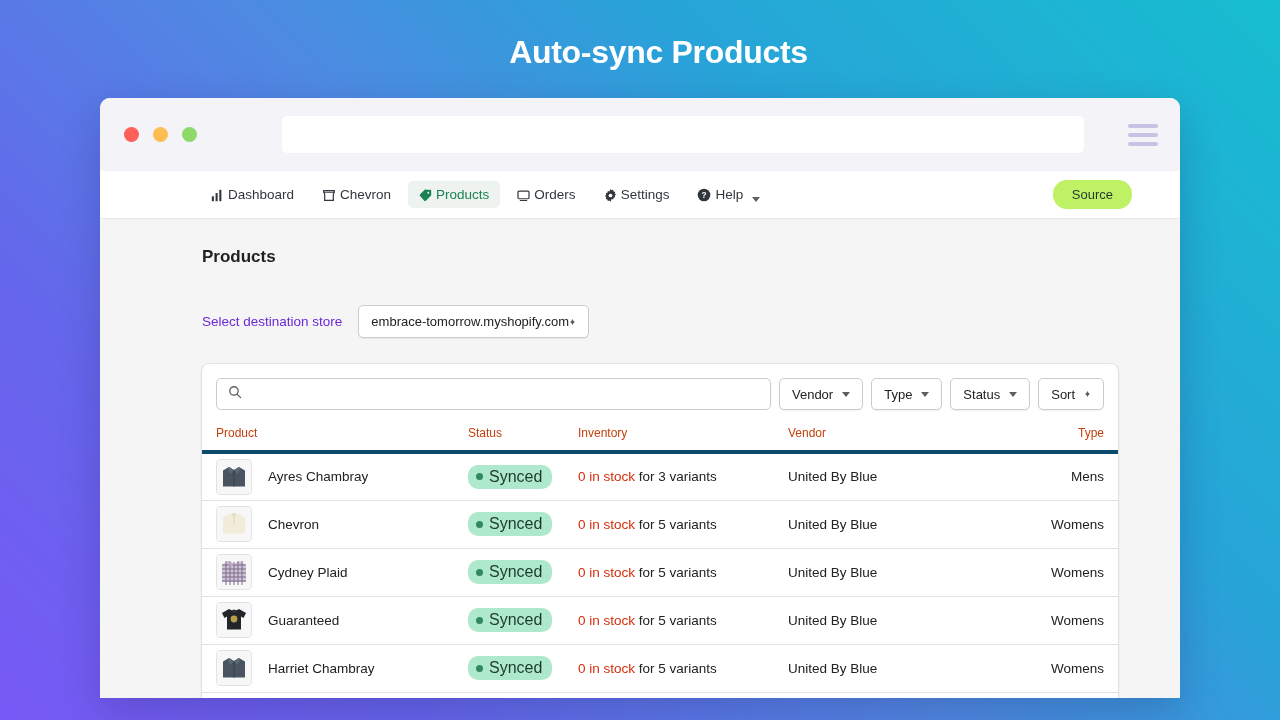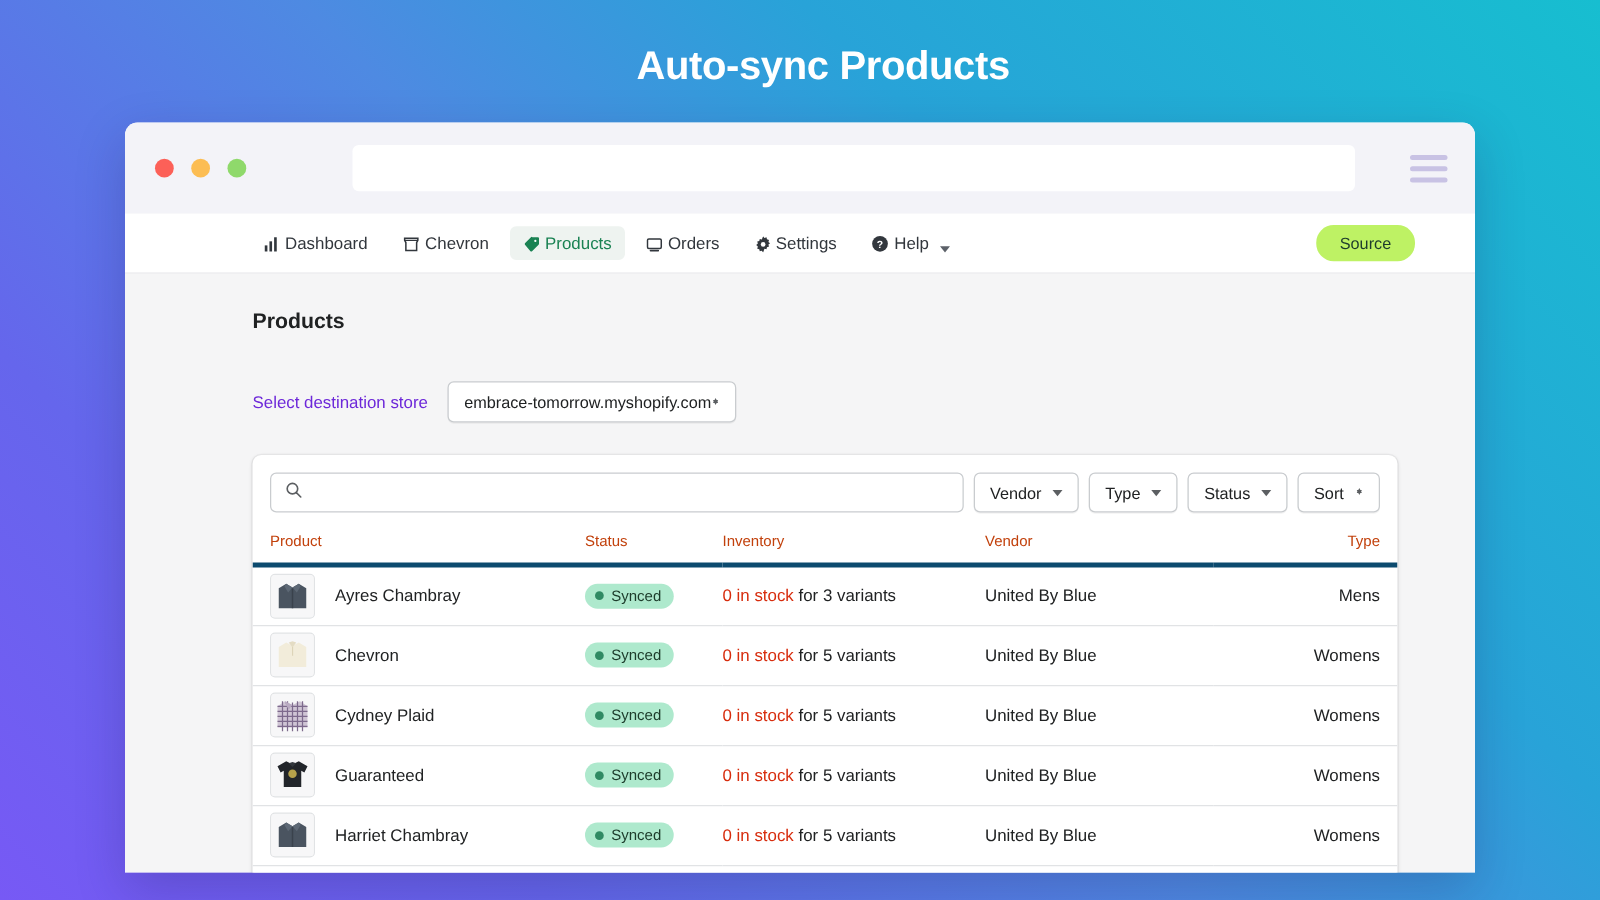--- a/index.html
+++ b/index.html
@@ -191,21 +191,21 @@
     flex-shrink: 0;
     overflow: hidden;
     display: flex; align-items: center; justify-content: center;
   }
   .thumb svg { display: block; }
 
   .badge {
     display: inline-flex; align-items: center; gap: 6px;
     background: #aee9cd;
     color: #1c3b2a;
-    font-size: 12px;
+    font-size: 16px;
     padding: 3px 10px 3px 8px;
     border-radius: 10px;
   }
   .badge .bdot {
     width: 7px; height: 7px; border-radius: 50%;
     background: #2f8a63;
   }
   .inv-zero { color: #d72c0d; margin-top: 36px; }
   .inv-rest { color: #202223; }
 </style>

